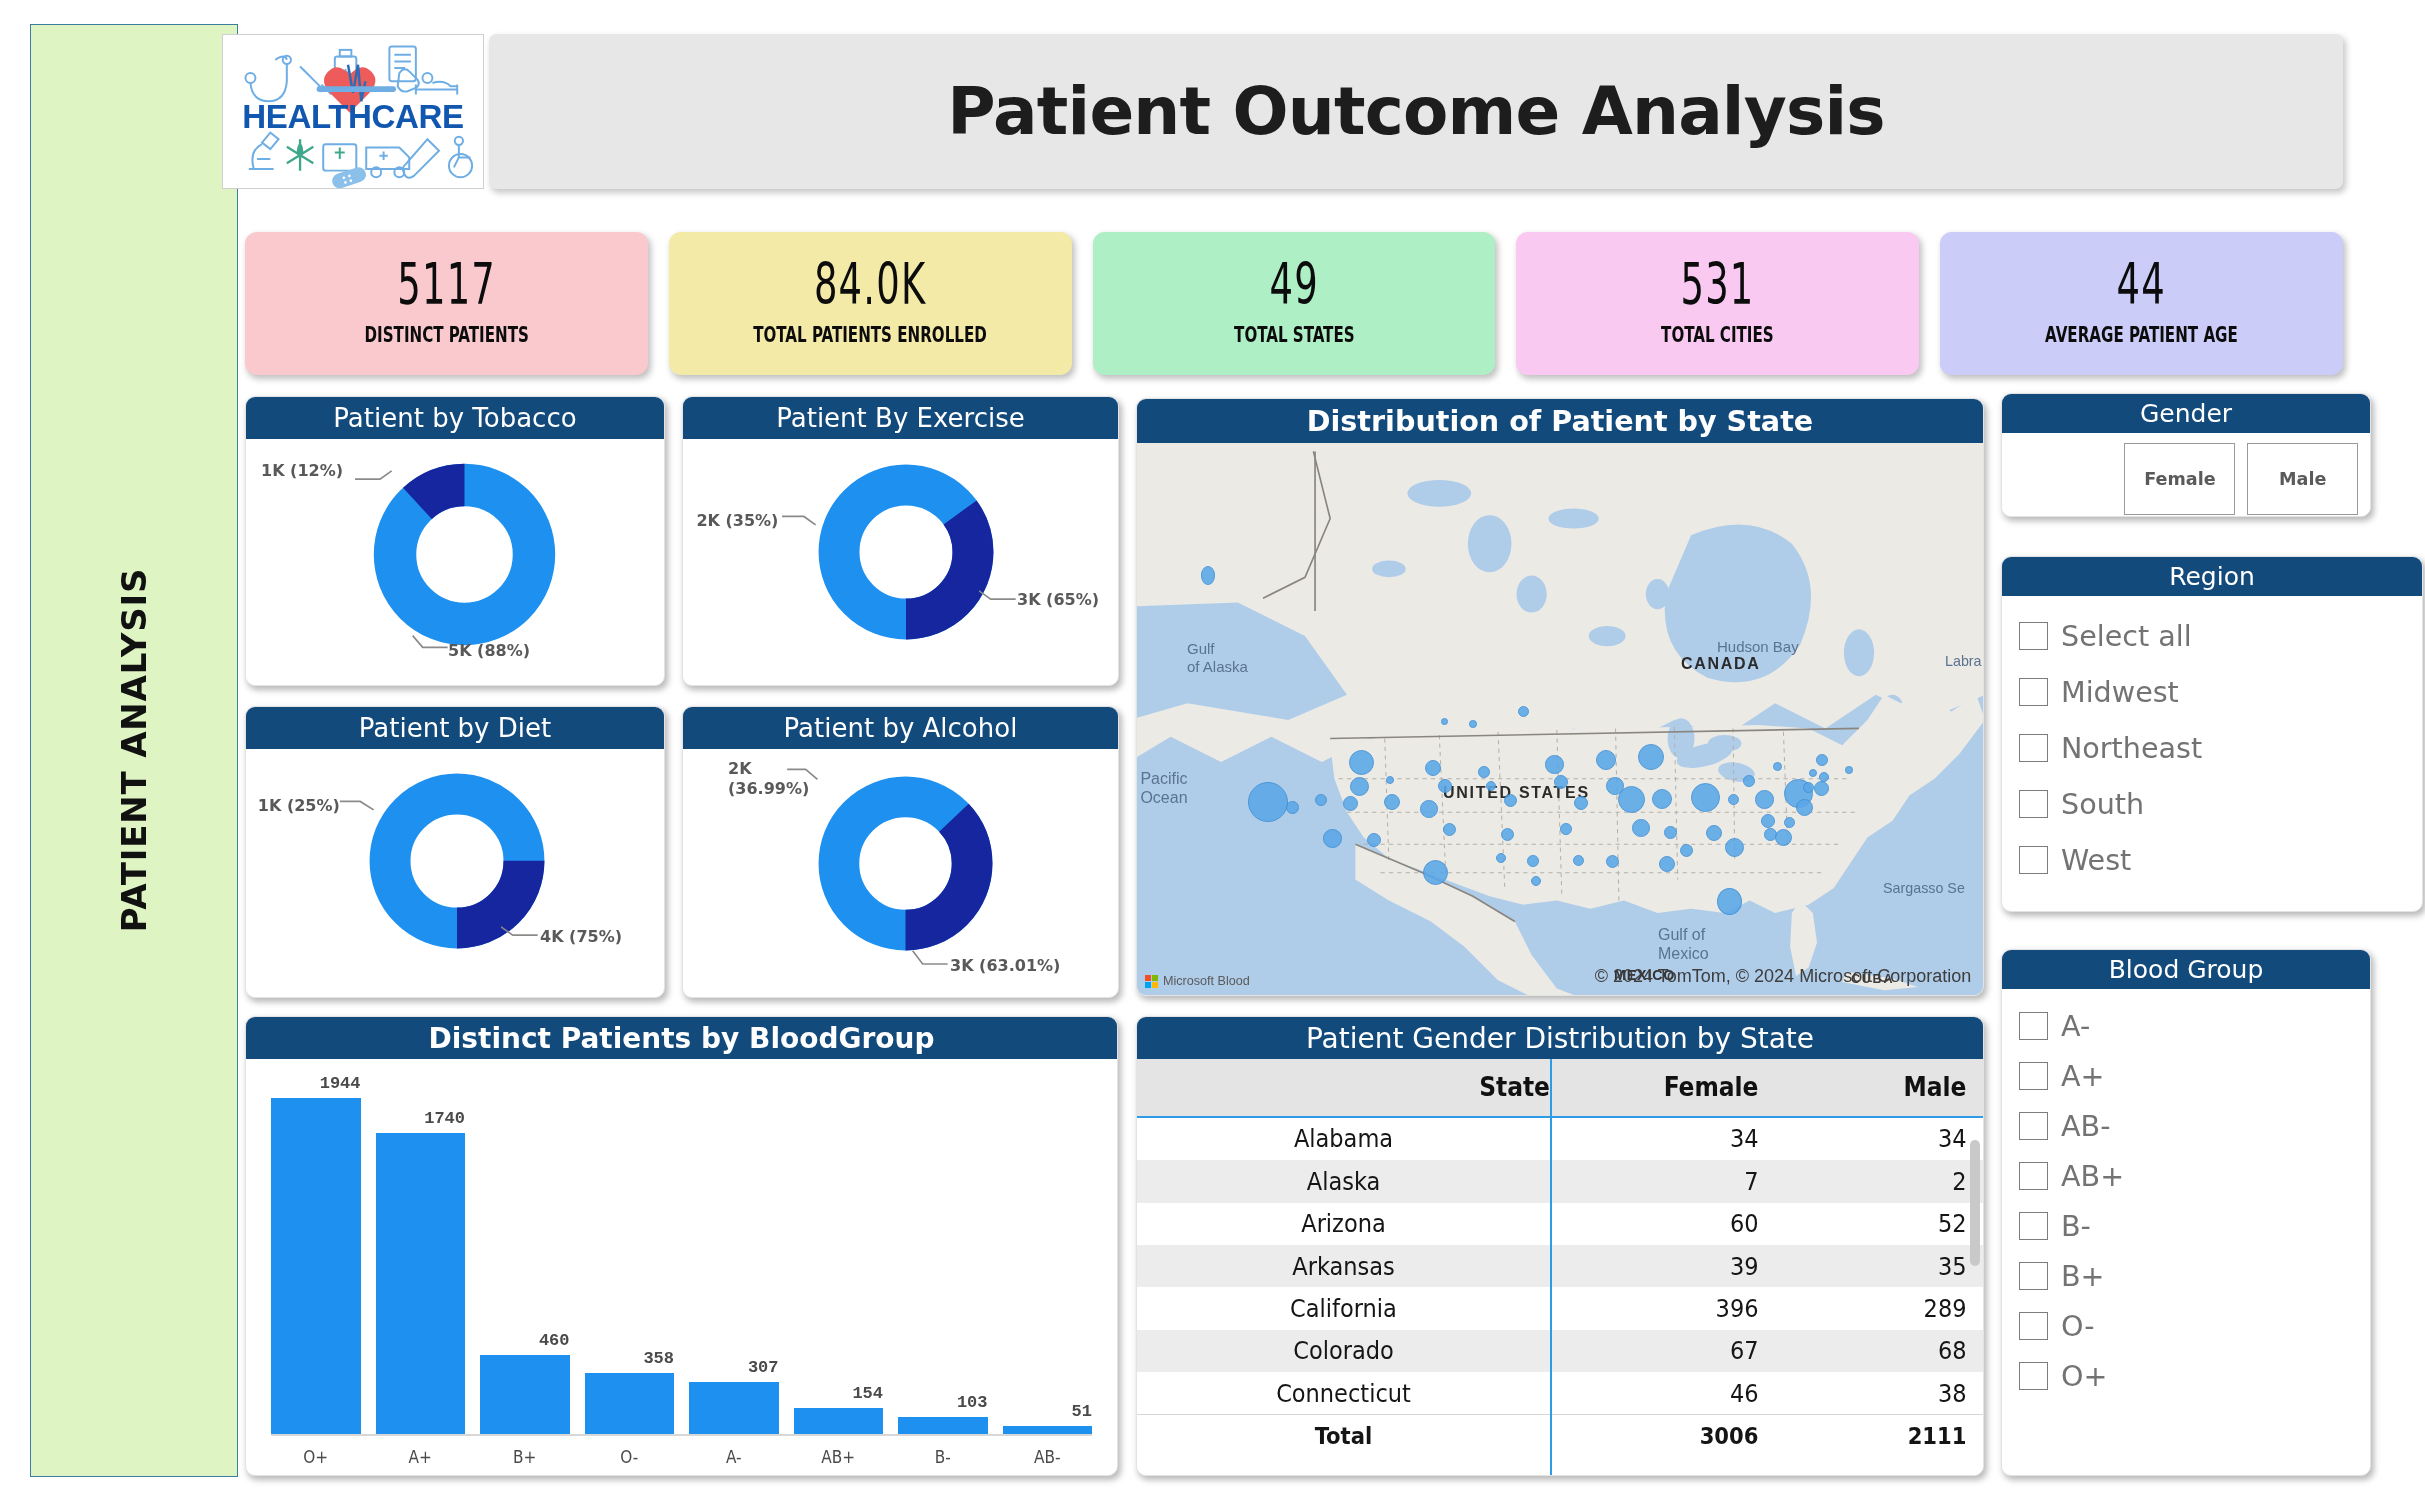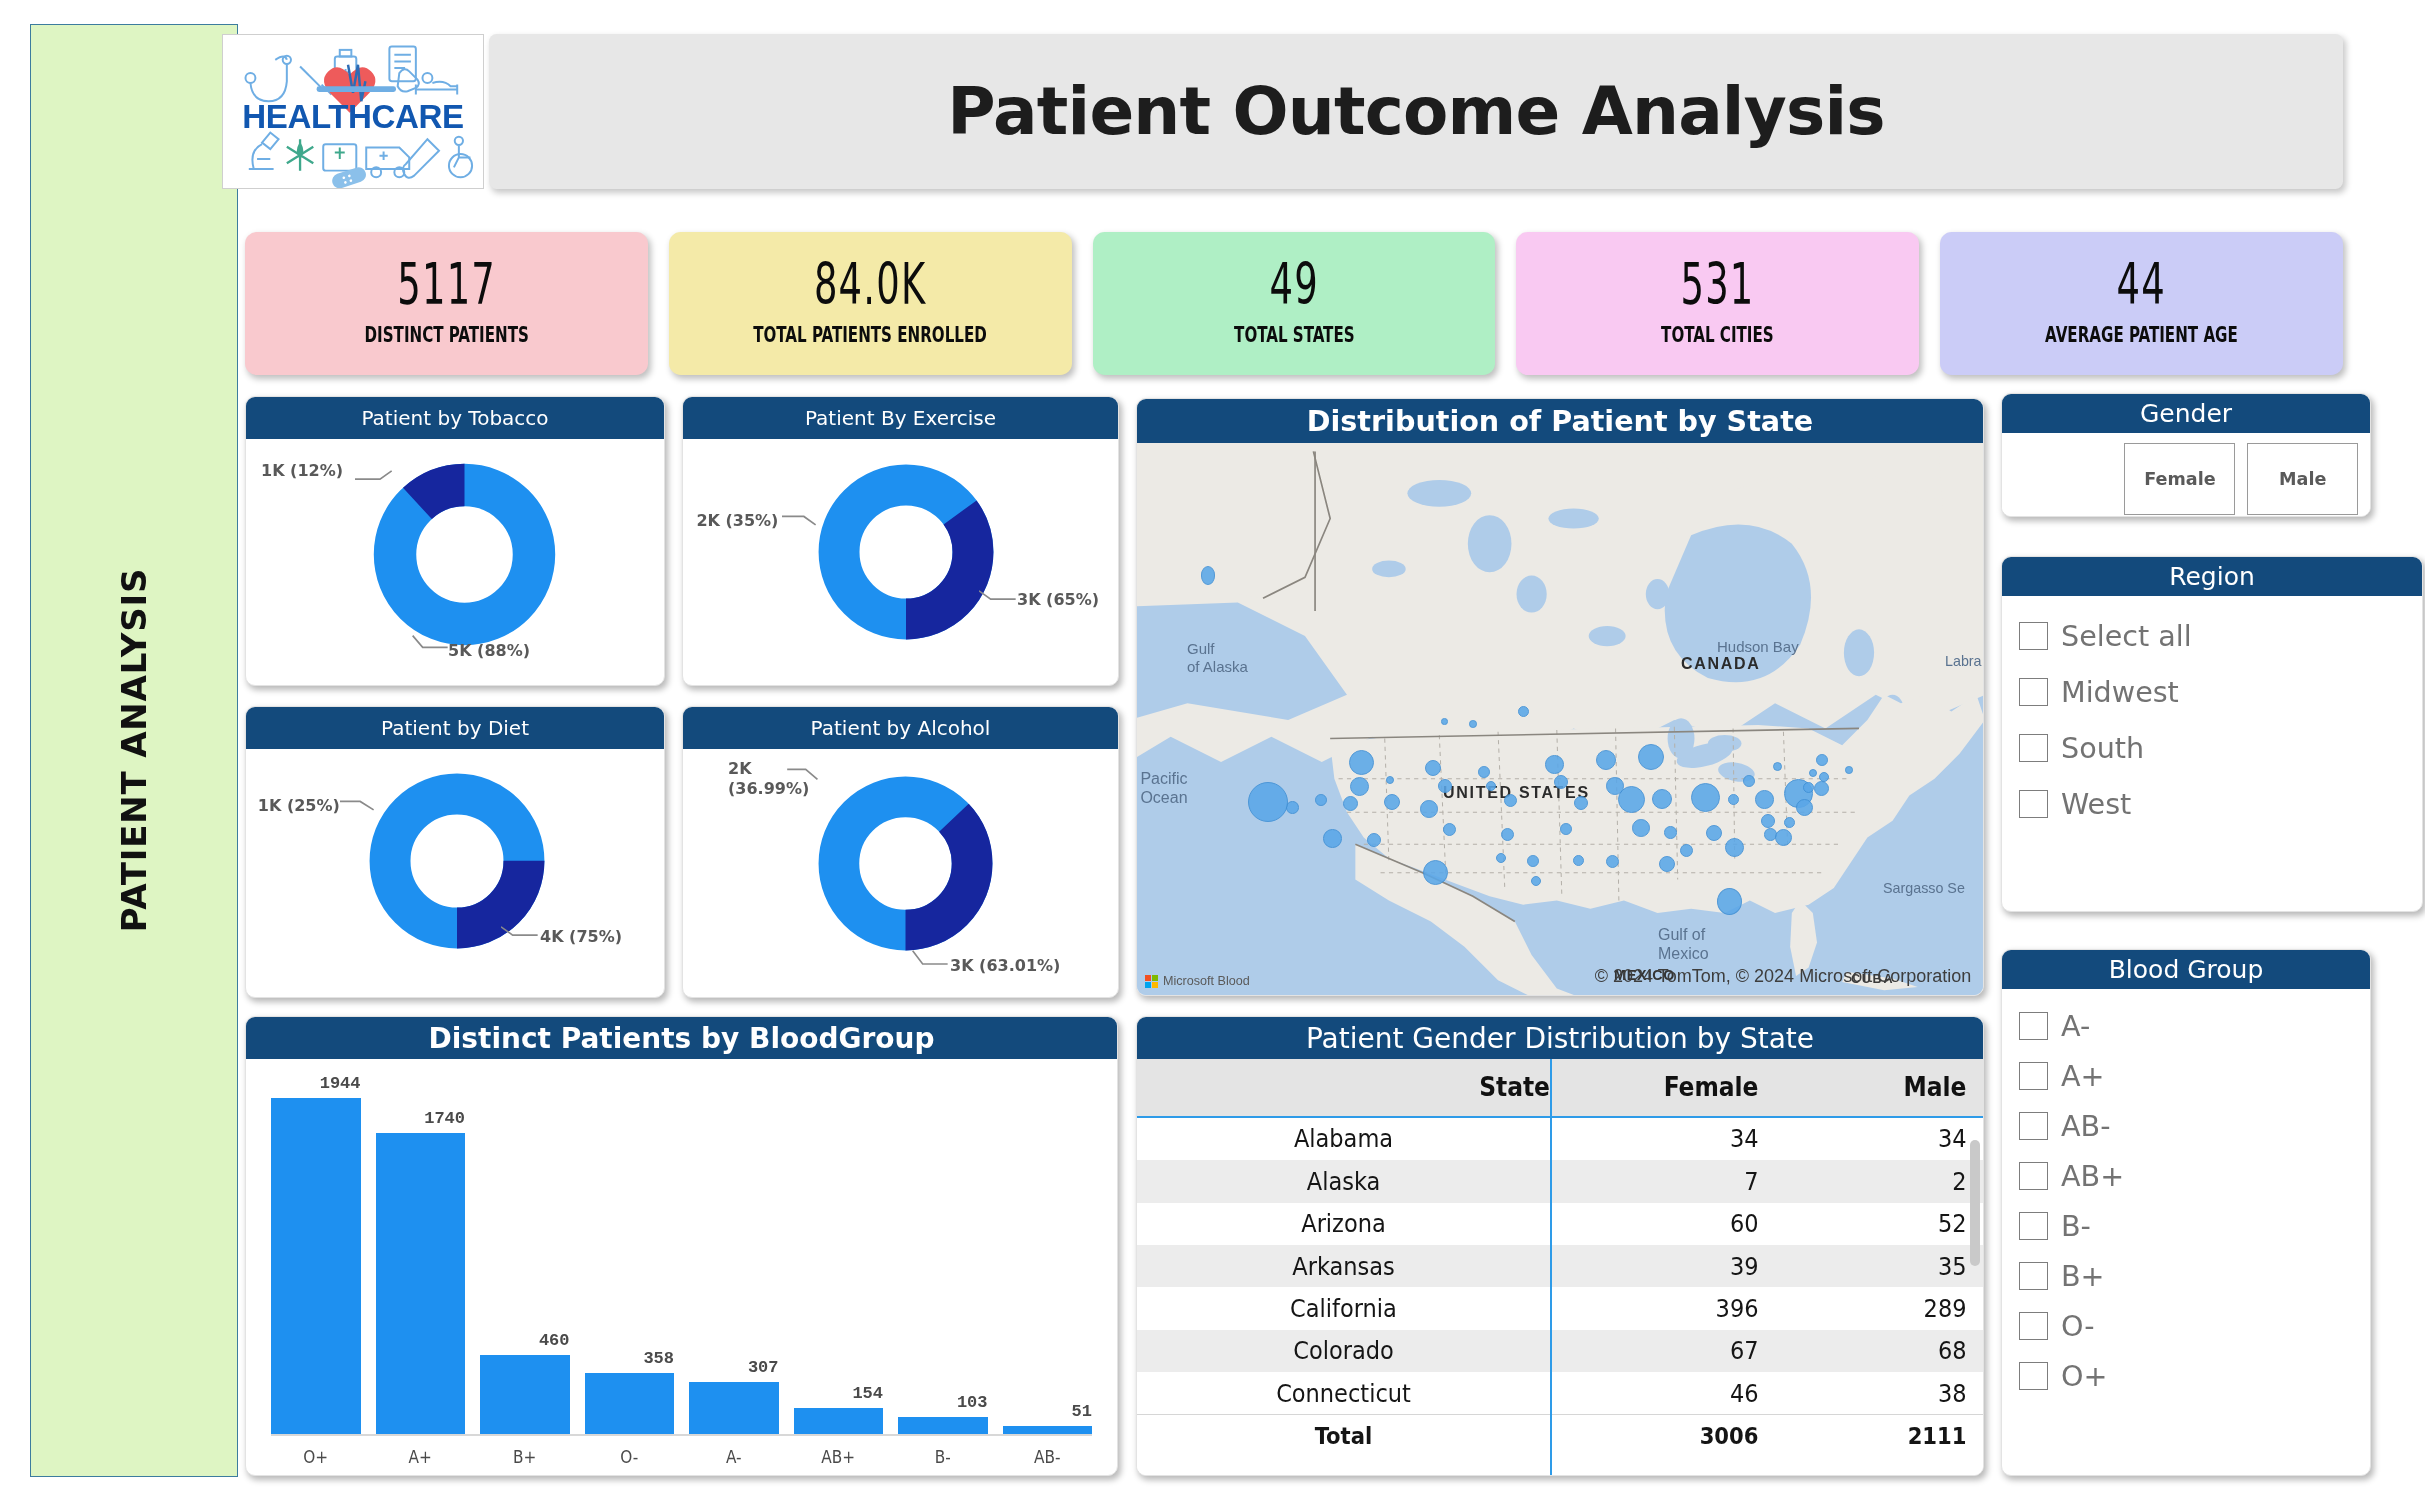--- a/index.html
+++ b/index.html
@@ -112,21 +112,21 @@
     background: #134A7C;
     color: #ffffff;
     text-align: center;
     font-family: "DejaVu Sans", sans-serif;
     font-weight: 400;
     display: flex; align-items: center; justify-content: center;
   }
   .card-body { position: relative; background: #fff; width: 100%; }
 
   
-  .donut-card .card-head { height: 42px; font-size: 20px; }
+  .donut-card .card-head { height: 42px; font-size: 26px; }
   .donut-body { height: calc(100% - 42px); position: relative; }
   .donut-svg { position: absolute; }
   .dlabel {
     position: absolute;
     font-family: "DejaVu Sans", sans-serif;
     font-size: 16px;
     font-weight: 700;
     color: #595959;
     white-space: nowrap;
     line-height: 1.25;
@@ -734,20 +734,24 @@
       <div class="chk-row">
         <span class="chk-box"></span>
         <span class="chk-lbl">Select all</span>
       </div>
       <div class="chk-row">
         <span class="chk-box"></span>
         <span class="chk-lbl">Midwest</span>
       </div>
       <div class="chk-row">
         <span class="chk-box"></span>
+        <span class="chk-lbl">Northeast</span>
+      </div>
+      <div class="chk-row">
+        <span class="chk-box"></span>
         <span class="chk-lbl">South</span>
       </div>
       <div class="chk-row">
         <span class="chk-box"></span>
         <span class="chk-lbl">West</span>
       </div>
     </div>
   </div>
 
   <div class="card" style="left:2001px; top:949px; width:370px; height:527px;">

